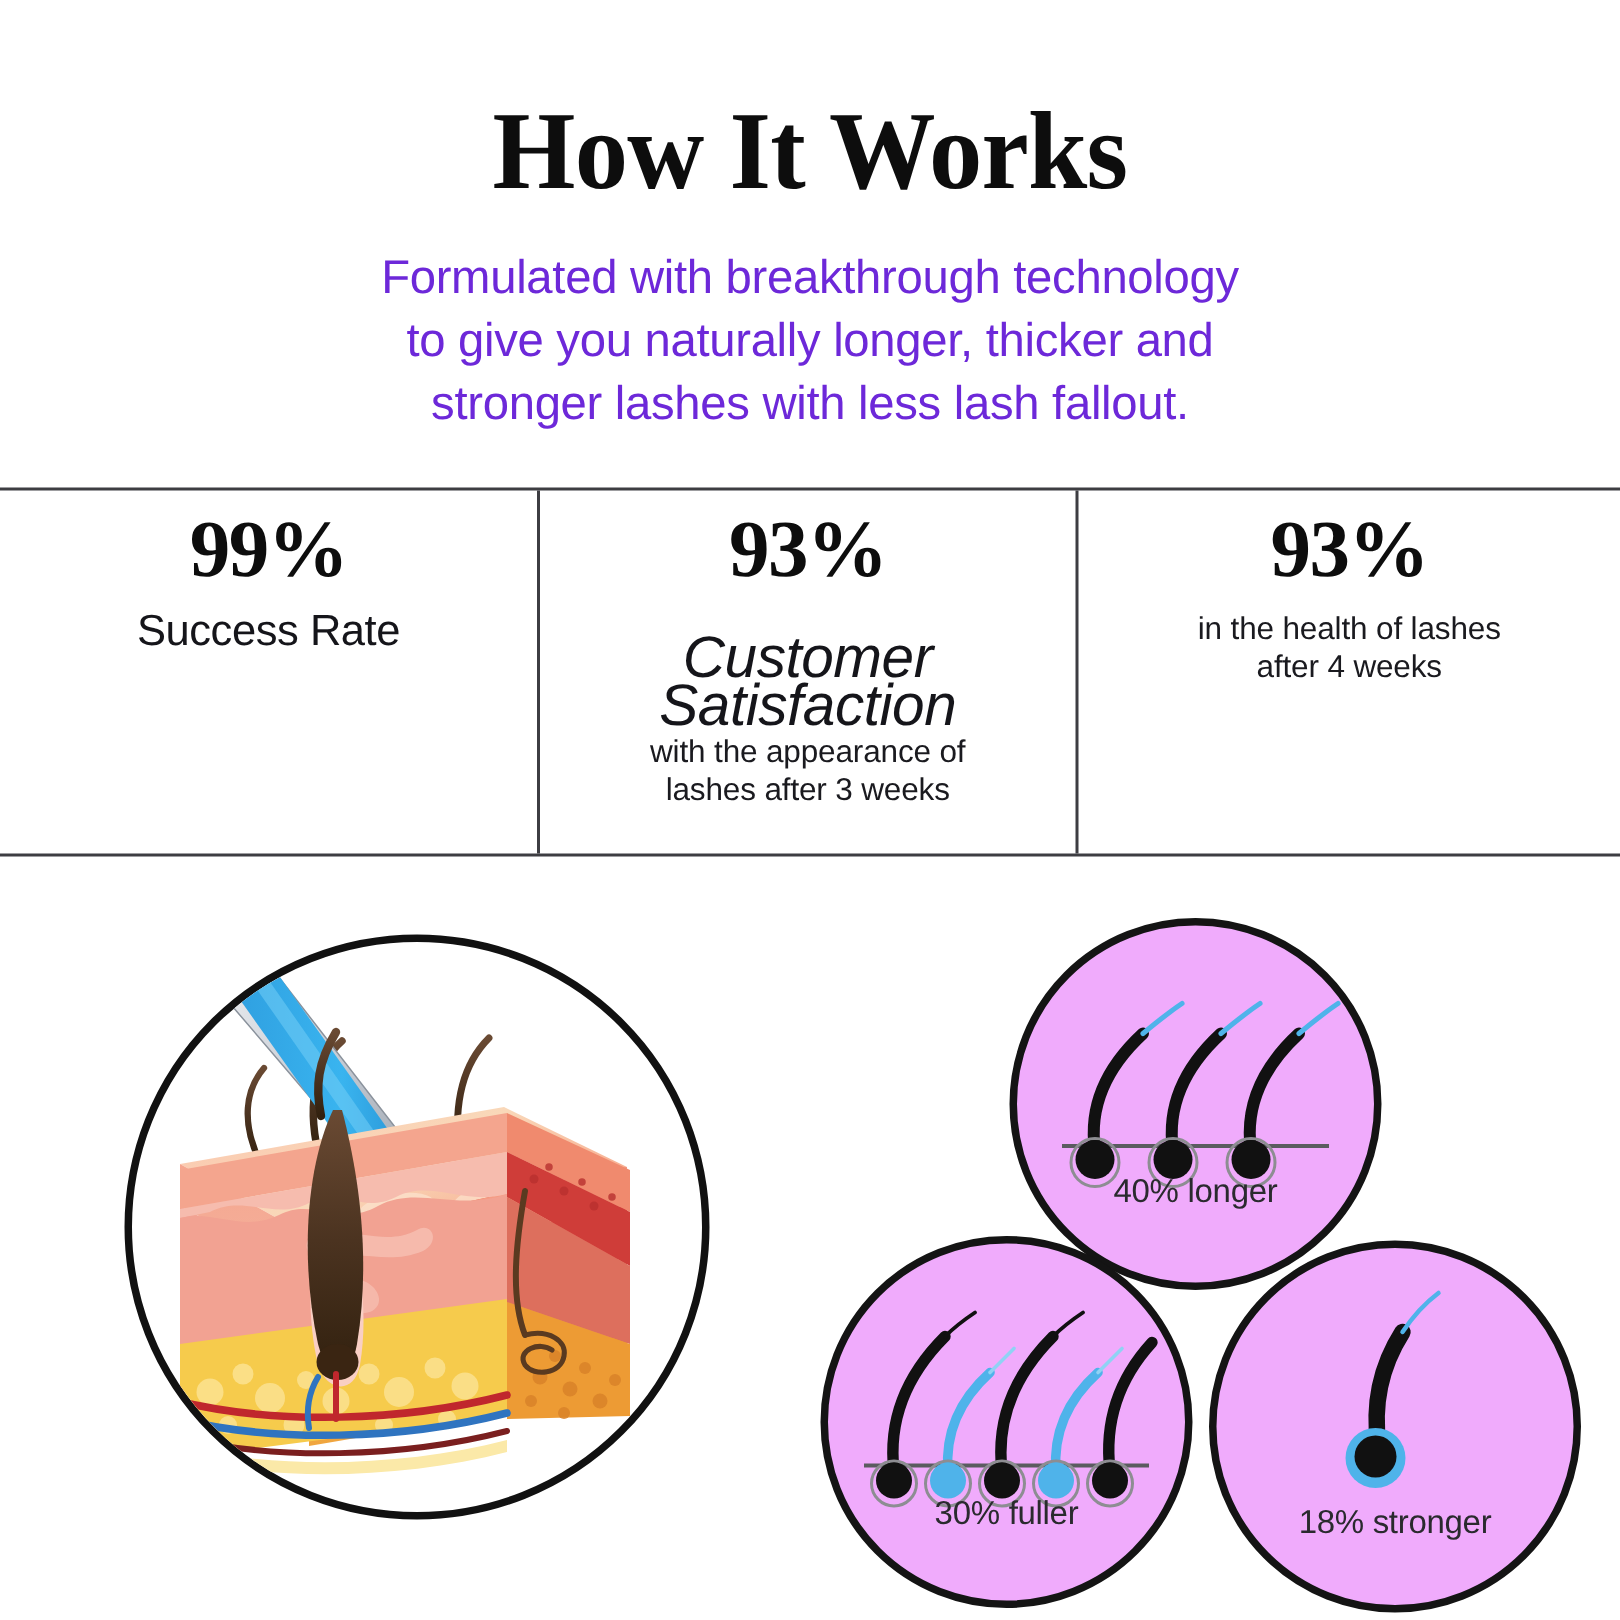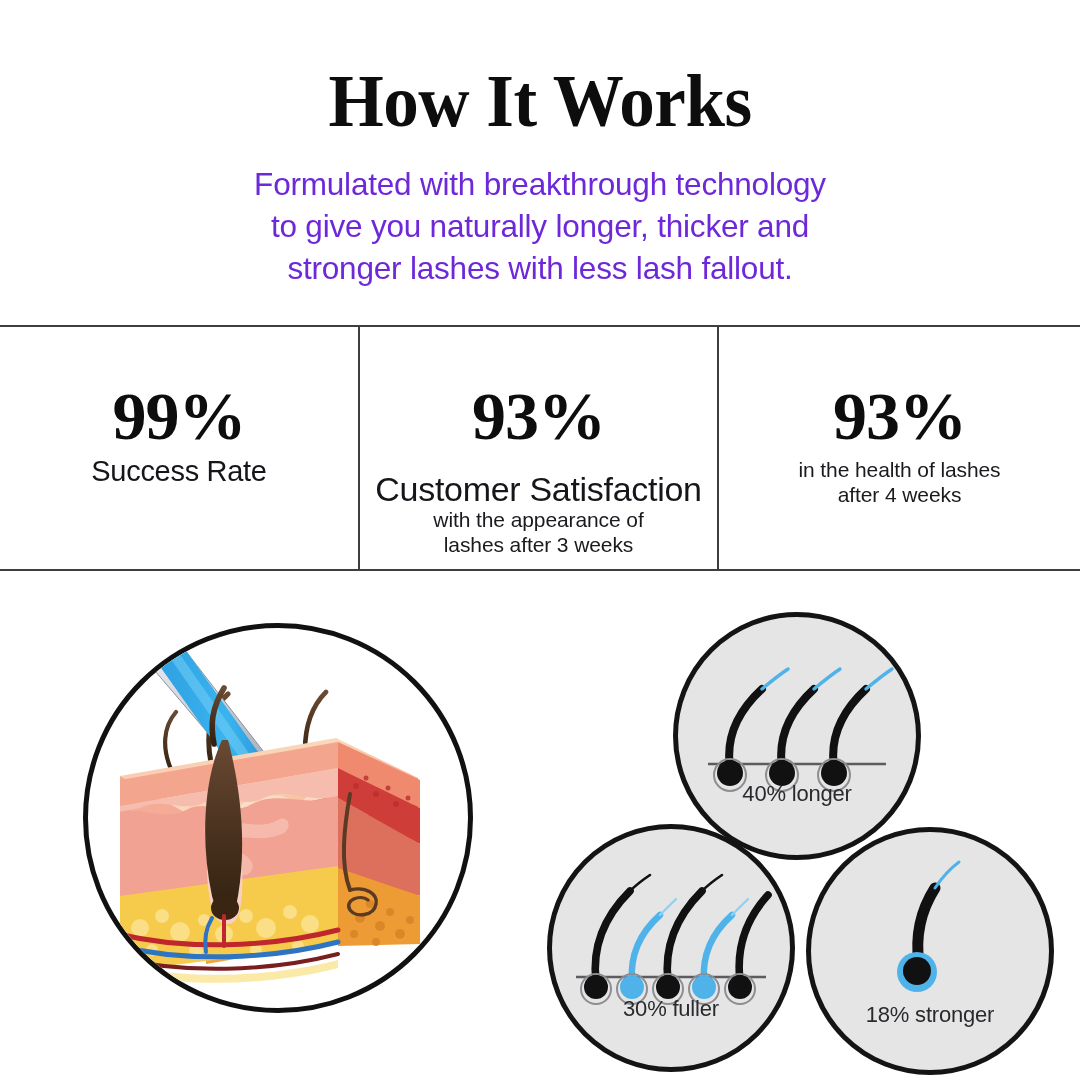--- a/index.html
+++ b/index.html
@@ -51,35 +51,34 @@
     align-items:center;
     text-align:center;
   }
   #stat-cell-0 { width:358px; }
   #stat-cell-1 { width:359px; border-left:2px solid #3d3d42; }
   #stat-cell-2 { width:363px; border-left:2px solid #3d3d42; }
 
   .stat-value {
     font-family:"Liberation Serif", serif;
     font-weight:bold;
-    font-size:68px;
+    font-size:54px;
     line-height:78px;
     letter-spacing:-1px;
     color:#0d0d0d;
-    margin-top:50px;
   }
   .stat-label {
     font-size:29px;
     line-height:32px;
     font-weight:500;
     color:#15151a;
     letter-spacing:-0.3px;
   }
   #stat-cell-0 .stat-label { }
-  #stat-cell-1 .stat-label { margin-top:18px; font-size:34px; }
+  #stat-cell-1 .stat-label { margin-top:18px; font-size:39px;font-style:italic; }
   #stat-cell-2 .stat-label { margin-top:18px; font-size:28.5px; }
   .stat-sub {
     font-size:21px;
     line-height:24.5px;
     font-weight:400;
     color:#1a1a1f;
     white-space:pre-line;
     margin-top:3px;
     letter-spacing:-0.1px;
   }
@@ -95,21 +94,21 @@
     background:#ffffff;
     overflow:hidden;
   }
   #skin-svg { position:absolute; left:0; top:0; }
 
   
   .benefit-circle {
     position:absolute;
     border:5px solid #141414;
     border-radius:50%;
-    background:#e5e5e5;
+    background:#f0abfc;
     overflow:hidden;
   }
   #benefit-longer   { left:673px; top:41px;  width:248px; height:248px; }
   #benefit-fuller   { left:547px; top:253px; width:248px; height:248px; }
   #benefit-stronger { left:806px; top:256px; width:248px; height:248px; }
 
   .benefit-caption {
     position:absolute;
     left:0; width:100%;
     text-align:center;

